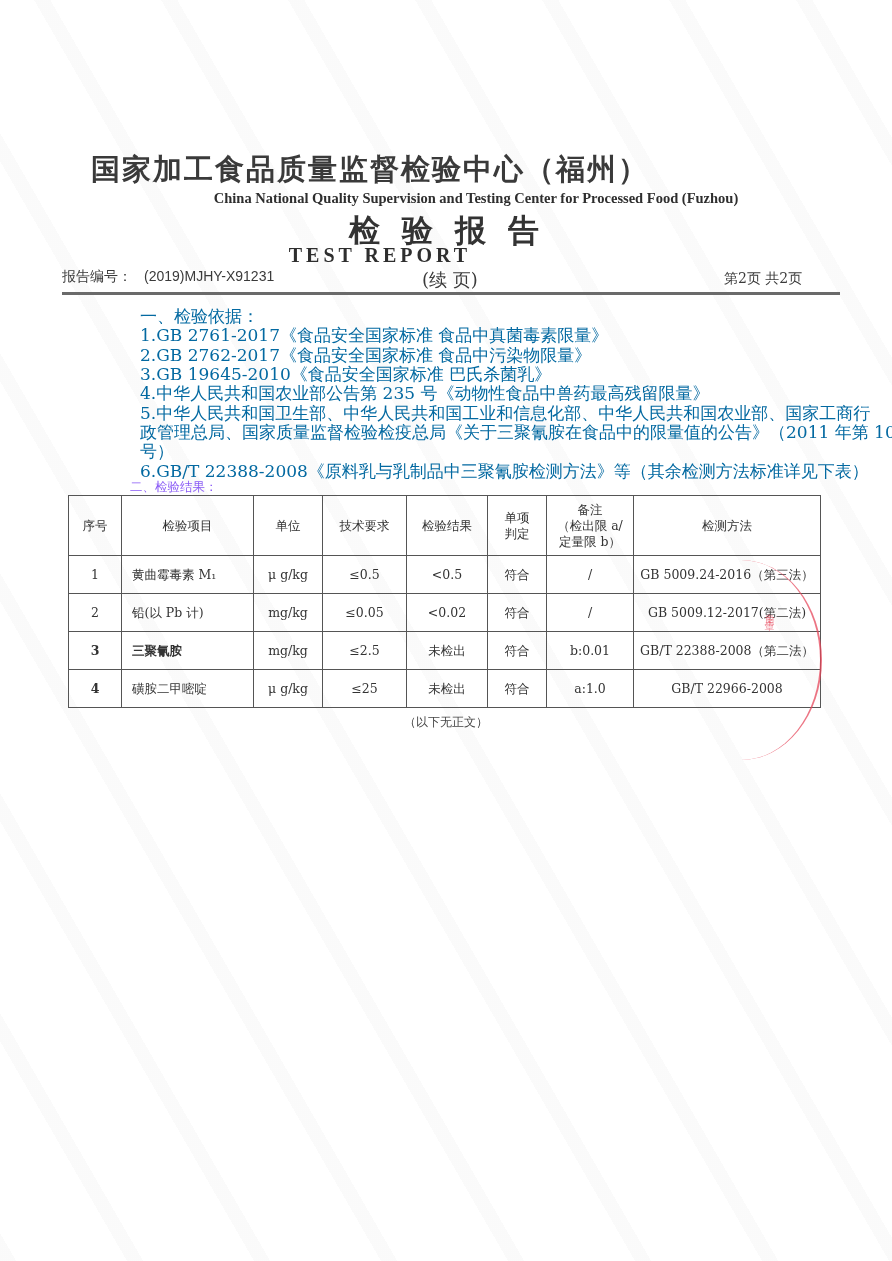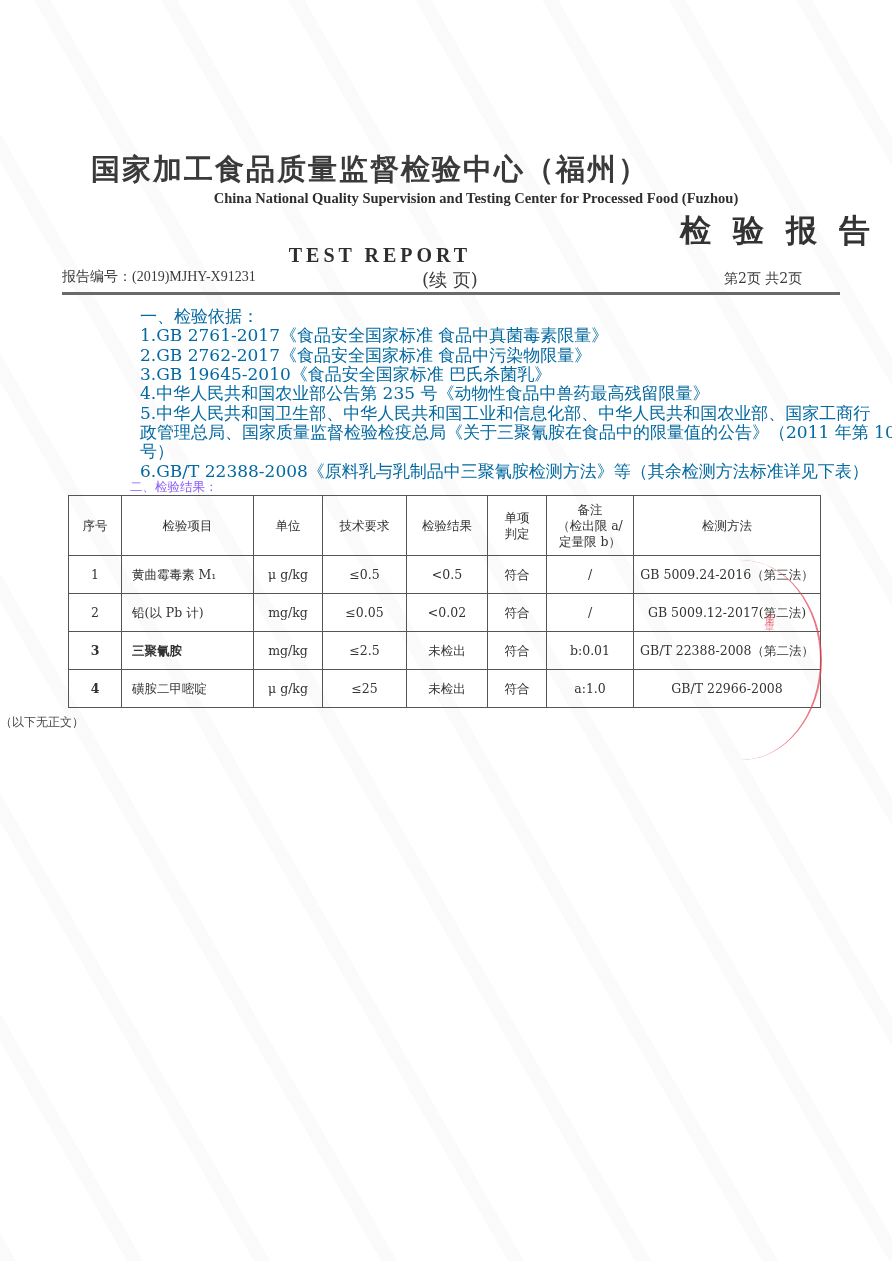--- a/index.html
+++ b/index.html
@@ -16,47 +16,47 @@
   .abs { position: absolute; white-space: nowrap; }
   .org-cn {
     left: 0; width: 740px; top: 150px; text-align: center;
     font-size: 29px; font-weight: bold; letter-spacing: 2px; color: #3a3a3a;
   }
   .org-en {
     left: 0; width: 892px; top: 190px; text-align: center;
     font-family: "Liberation Serif", serif; font-size: 14.5px; font-weight: bold; color: #2e2e2e; padding-left: 30px;
   }
   .title-cn {
-    left: 0; width: 892px; top: 210px; text-align: right;
+    left: 0; width: 892px; top: 210px; text-align: center;
     font-size: 31px; font-weight: bold; letter-spacing: 22px; color: #333; padding-left: 18px; box-sizing: border-box;
   }
   .title-en {
     left: 0; width: 760px; top: 244px; text-align: center;
     font-family: "Liberation Serif", serif; font-size: 20px; font-weight: bold; letter-spacing: 4px; color: #2e2e2e;
   }
   .report-no { left: 62px; top: 268px; font-size: 14px; color: #3a3a3a; }
-  .report-no .val { font-family: Liberation Serif, serif; margin-left: 0; }
+  .report-no .val { font-family: Liberation Sans, sans-serif; margin-left: 12px; }
   .cont { left: 422px; top: 268px; font-size: 18px; color: #3a3a3a; }
   .pages { left: 724px; top: 270px; font-size: 14px; color: #3a3a3a; }
   .rule { position: absolute; left: 62px; width: 778px; top: 292px; height: 3px; background: #6a6a6a; }
   .basis { left: 140px; font-size: 17px; color: #0369a1; }
   .results-h { left: 130px; top: 479px; font-size: 12.5px; color: #8b5cf6; }
   table.results {
     position: absolute; left: 68px; top: 495px; border-collapse: collapse;
     table-layout: fixed; width: 752px;
   }
   table.results td {
     border: 1px solid #555; text-align: center; vertical-align: middle;
     font-size: 12.5px; color: #333; padding: 0; line-height: 16px;
   }
   table.results tr.hdr td { height: 59px; }
   table.results tr.row td { height: 37px; }
   table.results td.left { text-align: left; padding-left: 10px; }
   table.results td.bold { font-weight: bold; }
-  .footnote { left: 0; width: 892px; top: 714px; font-size: 12px; color: #444; }
+  .footnote { left: 0; width: 892px; top: 714px; text-align: center; font-size: 12px; color: #444; }
   .stamp {
     position: absolute; left: 660px; top: 560px; width: 160px; height: 200px;
     border-radius: 50%; border-right: 2px solid rgba(230, 70, 90, 0.75);
     pointer-events: none;
   }
   .stamp-text {
     position: absolute; left: 762px; top: 605px; font-size: 10px; color: rgba(230,70,90,0.6);
     writing-mode: vertical-rl; letter-spacing: 4px;
   }
 </style>

